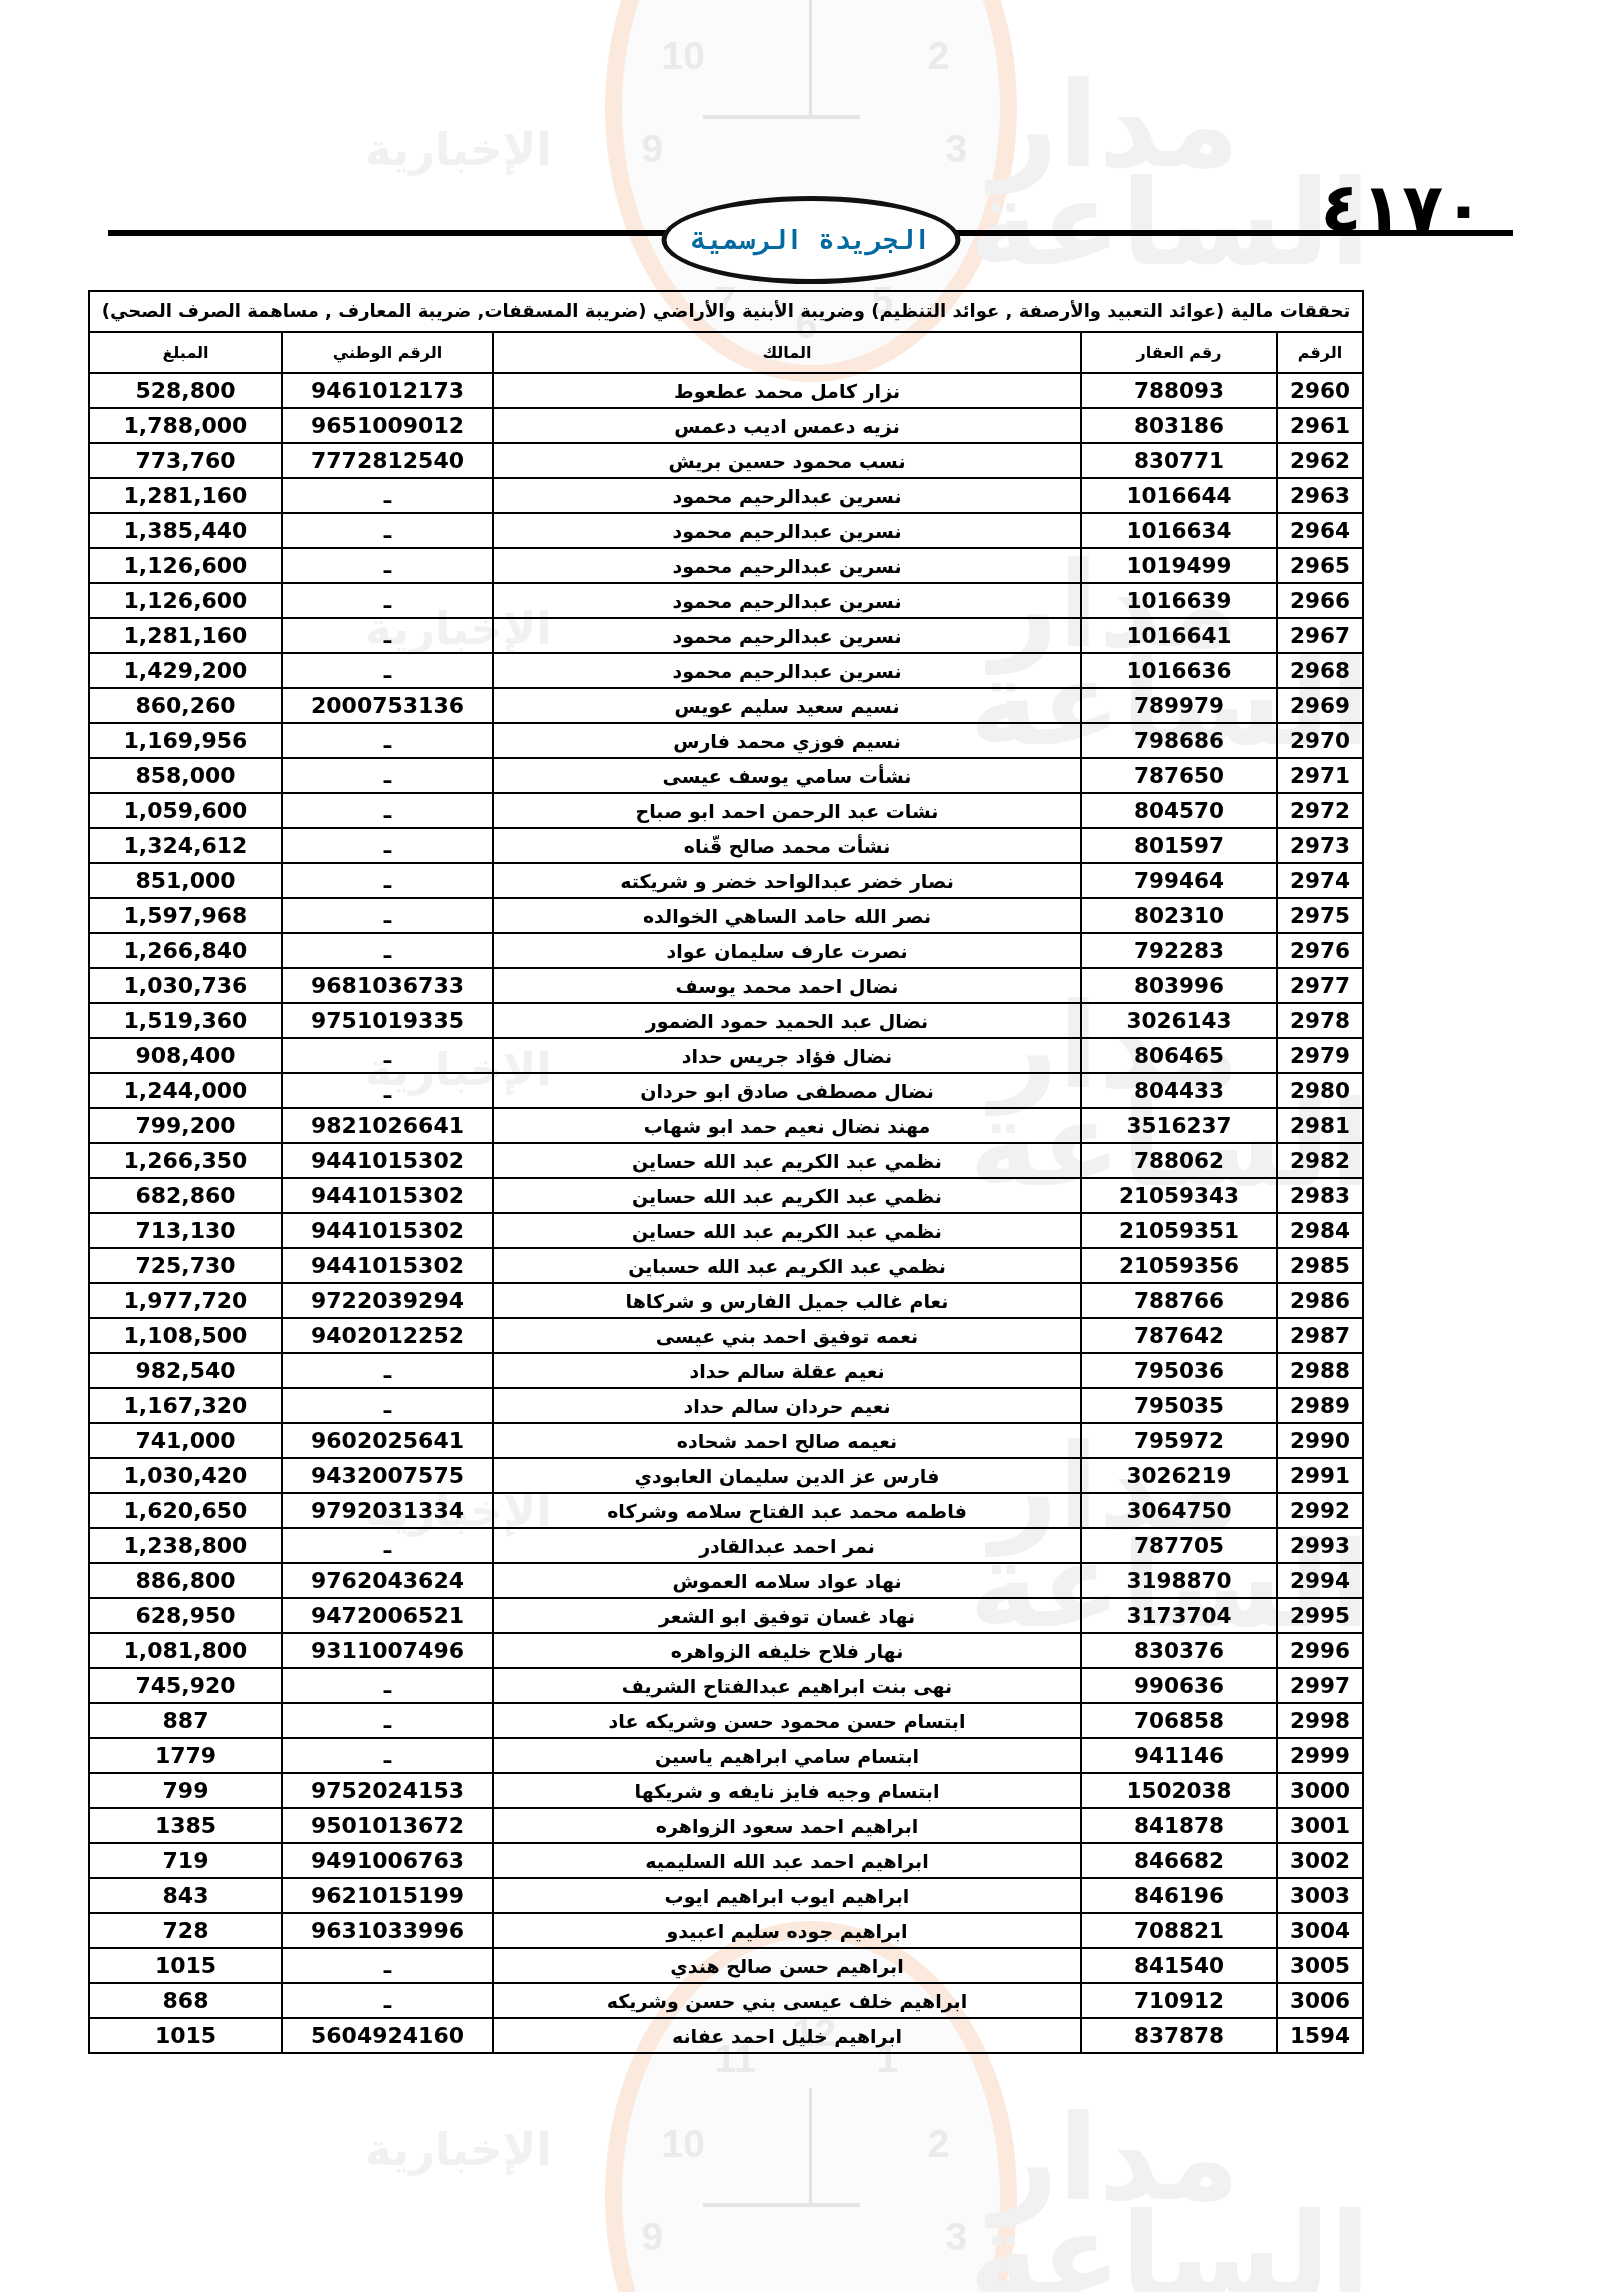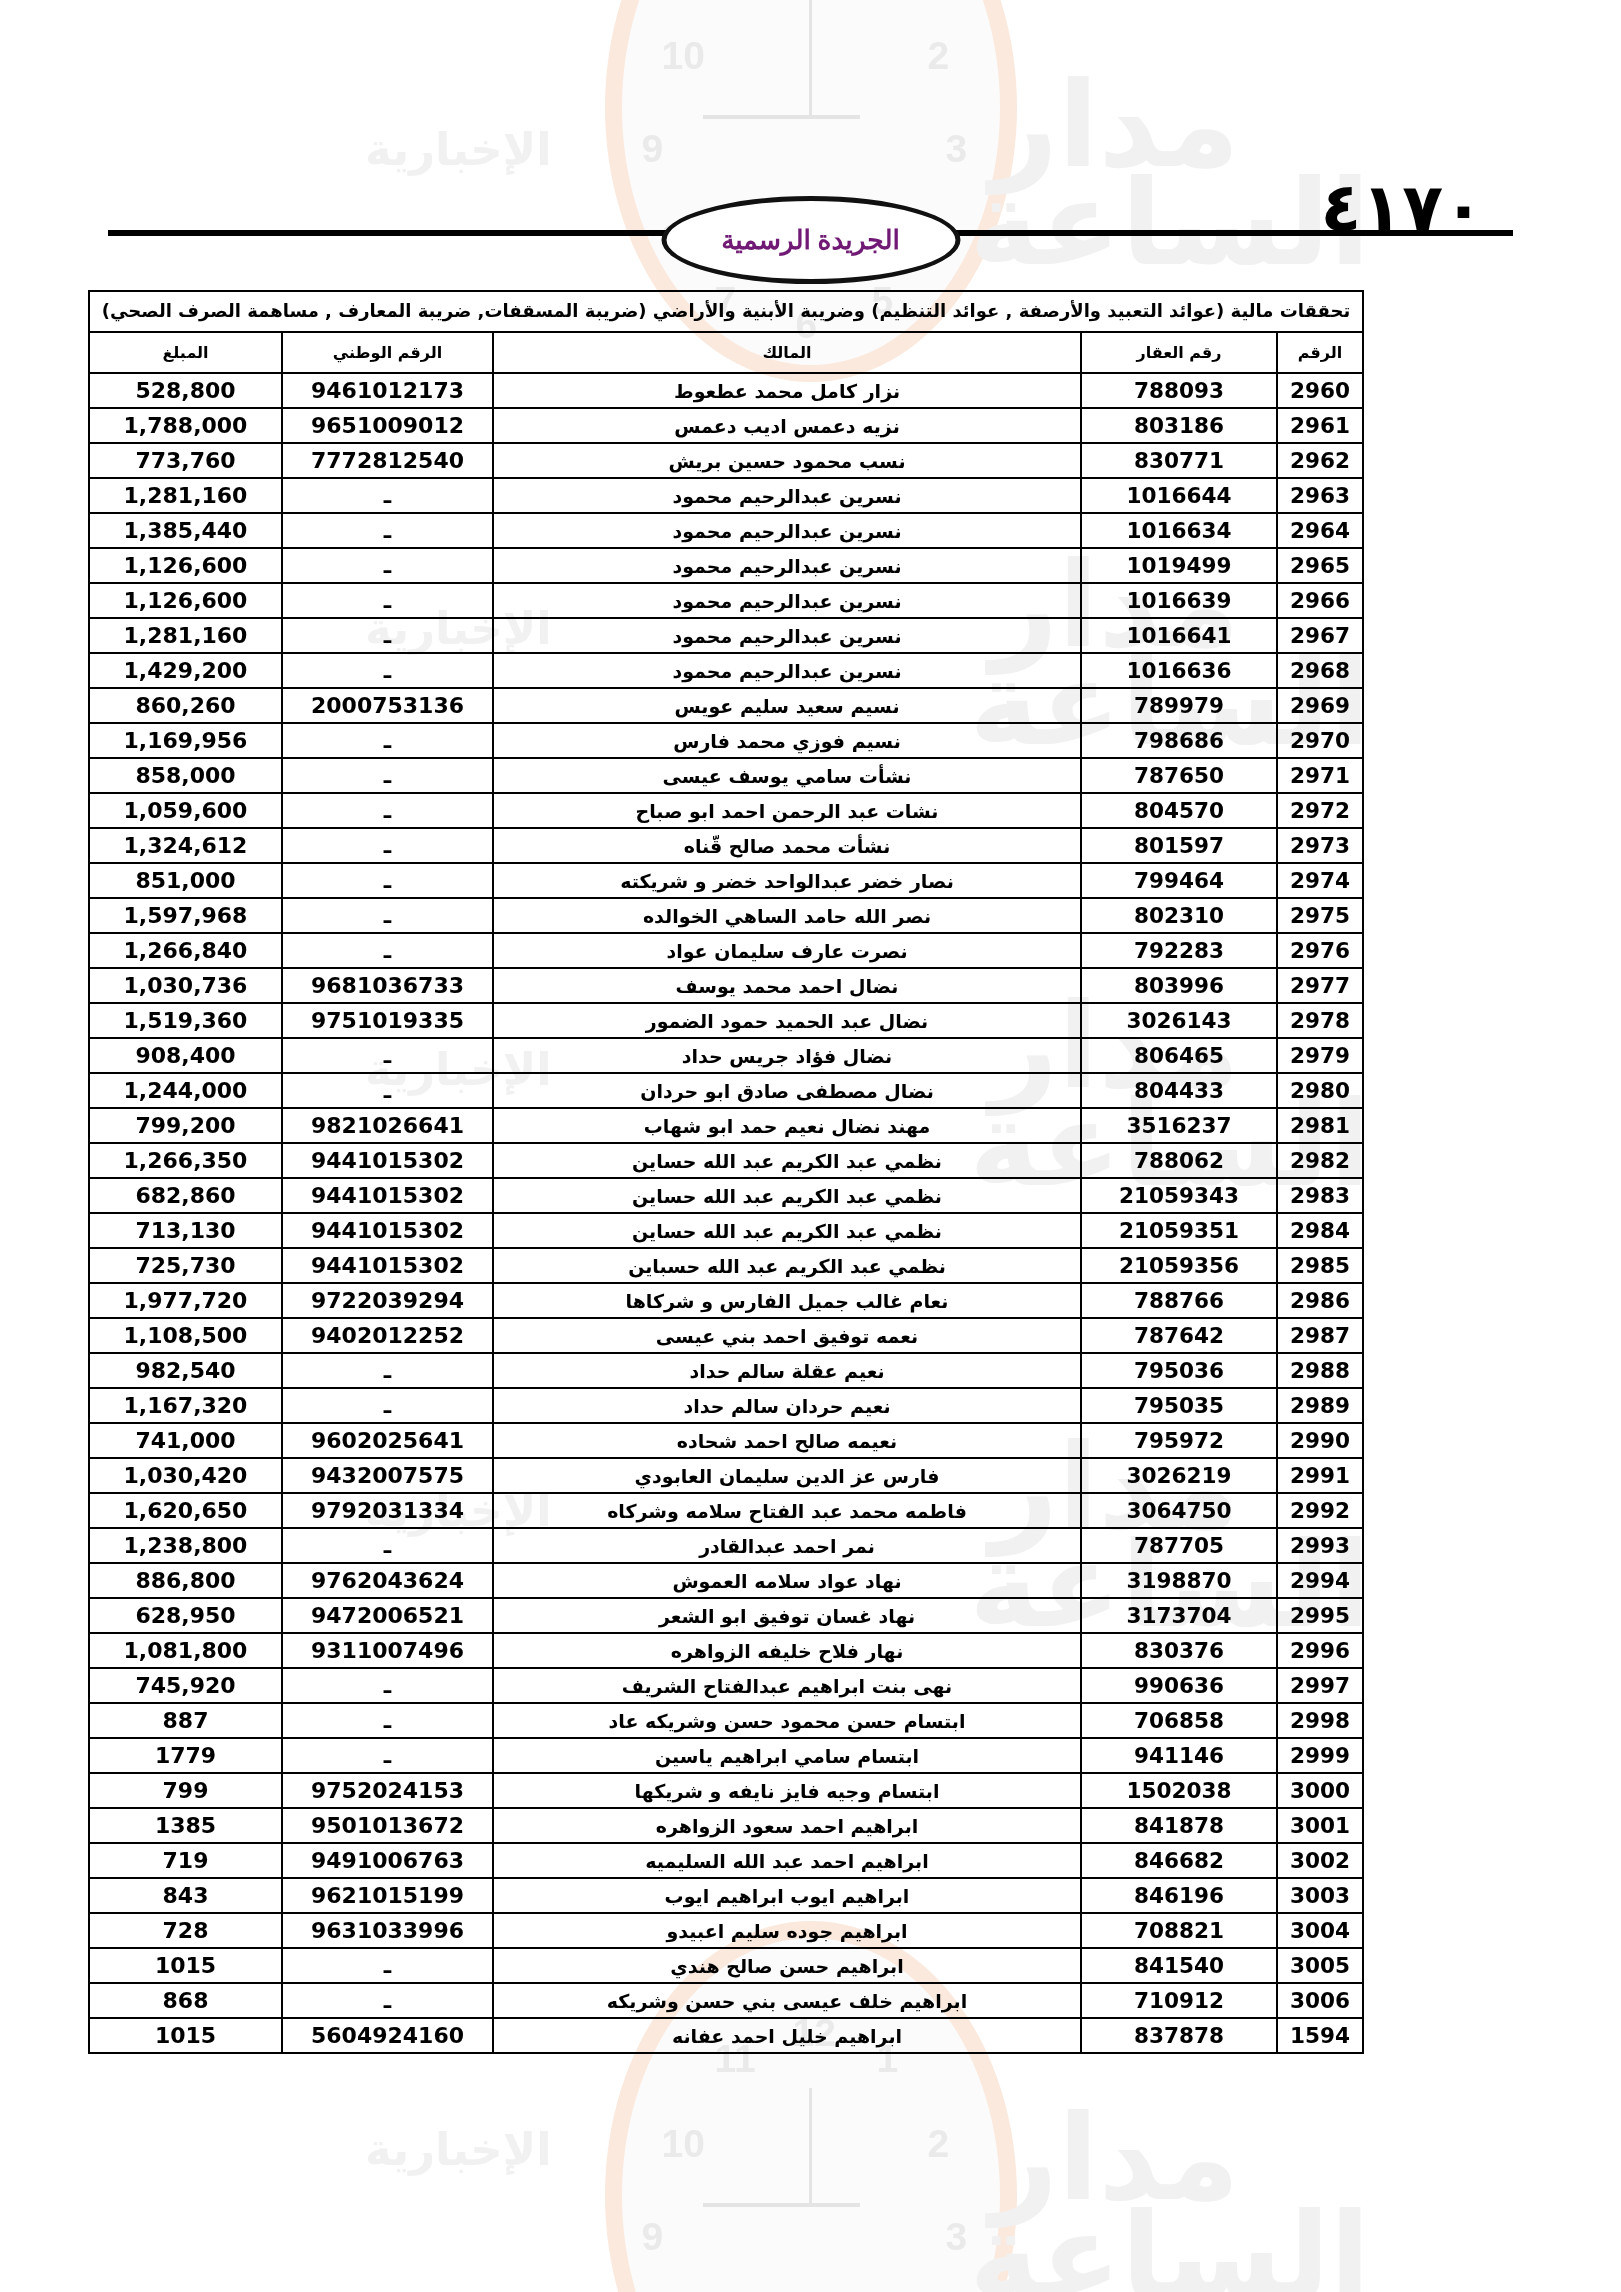--- a/index.html
+++ b/index.html
@@ -49,22 +49,22 @@
     border-top:6.9px solid #000;
   }
   .gazette-oval{
     position:absolute;top:103px;left:50%;transform:translateX(-50%);
     width:289px;height:78px;
     border:5.9px solid #111;border-radius:50%;
     background:#fff;
     display:flex;align-items:center;justify-content:center;
   }
   .gazette-oval span{
-    font-size:26.5px;font-weight:bold;color:#701a75;
-    font-family:Liberation Serif, serif;
+    font-size:26.5px;font-weight:bold;color:#0369a1;
+    font-family:Liberation Mono, monospace;
   }
   .page-no{
     position:absolute;top:76px;right:137px;
     font-size:67px;font-weight:bold;color:#000;
     font-family:"DejaVu Sans",sans-serif;letter-spacing:2px;
   }
 
   
   .table-wrap{
     position:absolute;top:290px;left:176px;width:1188px;z-index:2;

